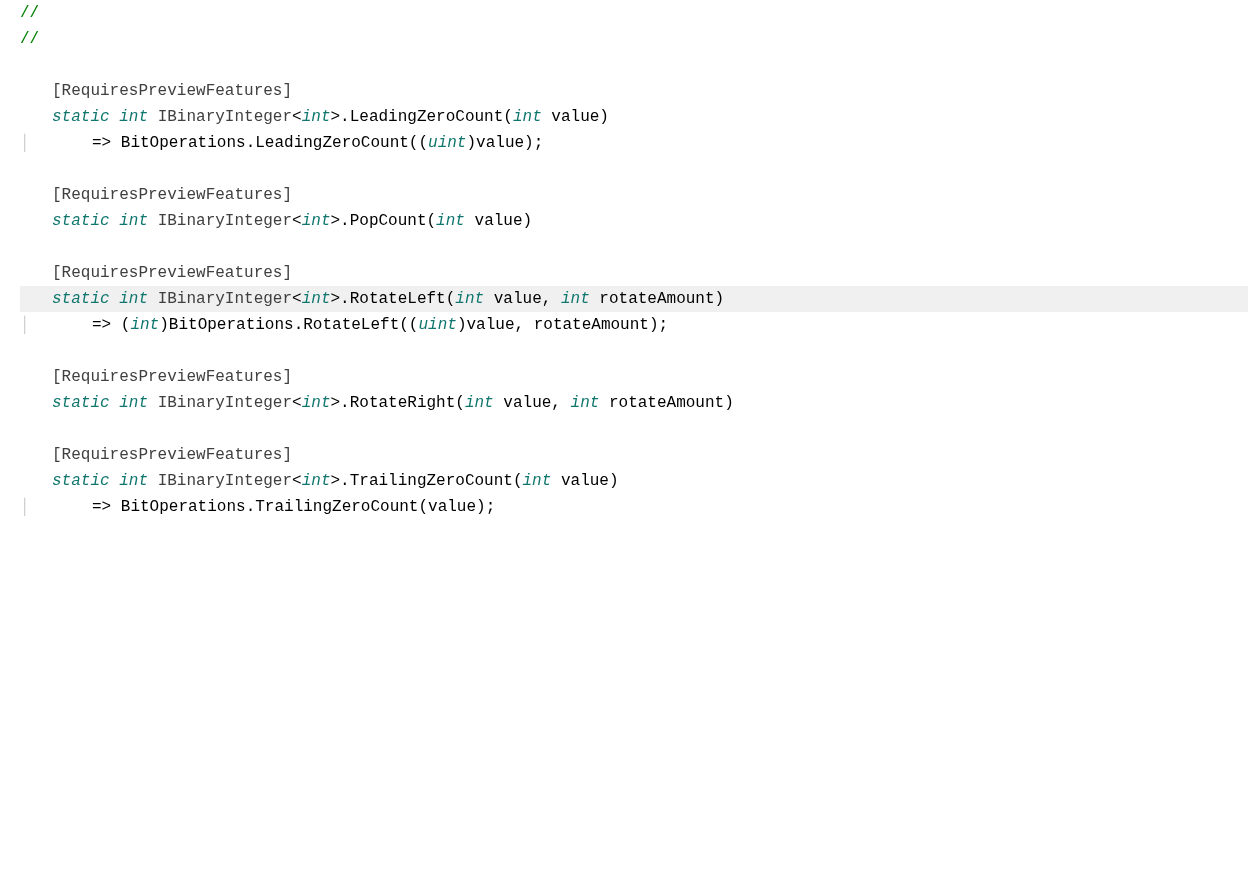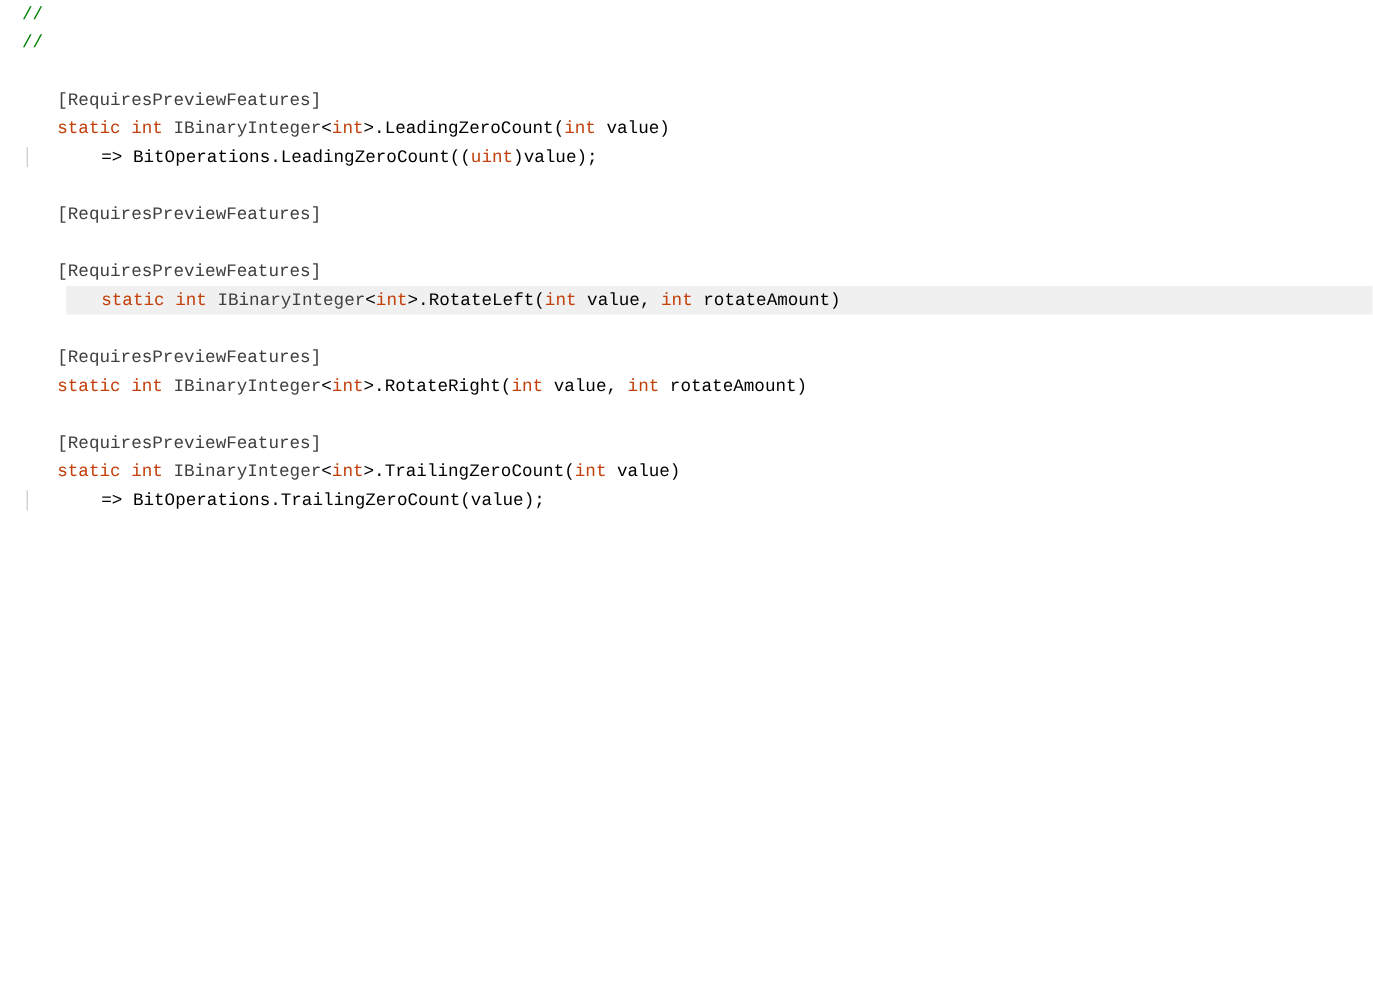--- a/index.html
+++ b/index.html
@@ -32,30 +32,29 @@
 
     .code-line {
       display: flex;
       align-items: flex-start;
       min-height: 26px;
       white-space: pre;
     }
 
     .code-line.highlighted {
       background: #f0f0f0;
-      margin-left: 40px;
     }
 
     .line-content {
       flex: 1;
       line-height: 26px;
     }
 
     .comment { color: #008000; }
-    .keyword { color: #c2410c; }
+    .keyword { color: #0f766e; font-style: italic; }
     .attribute { color: #404040; }
     .text-black { color: #000000; }
 
     .indent1 { display: inline-block; width: 32px; }
     .indent2 { display: inline-block; width: 64px; }
 
     .vertical-bar {
       display: inline-block;
       width: 4px;
       color: #cccccc;
@@ -94,34 +93,40 @@
     </div>
 
     <div class="code-line">
       <span class="line-content">&nbsp;</span>
     </div>
 
     <div class="code-line">
       <span class="line-content"><span class="indent1"></span><span class="attribute">[RequiresPreviewFeatures]</span></span>
     </div>
 
+    <div class="code-line">
+      <span class="line-content"><span class="indent1"></span><span class="keyword">static</span> <span class="keyword">int</span> <span class="attribute">IBinaryInteger</span><span class="text-black">&lt;</span><span class="keyword">int</span><span class="text-black">&gt;.PopCount(</span><span class="keyword">int</span><span class="text-black"> value)</span></span>
+    </div>
 
 
     <div class="code-line">
       <span class="line-content">&nbsp;</span>
     </div>
 
     <div class="code-line">
       <span class="line-content"><span class="indent1"></span><span class="attribute">[RequiresPreviewFeatures]</span></span>
     </div>
 
     <div class="code-line highlighted">
       <span class="line-content"><span class="indent1"></span><span class="keyword">static</span> <span class="keyword">int</span> <span class="attribute">IBinaryInteger</span><span class="text-black">&lt;</span><span class="keyword">int</span><span class="text-black">&gt;.RotateLeft(</span><span class="keyword">int</span><span class="text-black"> value, </span><span class="keyword">int</span><span class="text-black"> rotateAmount)</span></span>
     </div>
 
+    <div class="code-line">
+      <span class="line-content"><span class="vertical-bar">│</span><span class="indent2"></span><span class="text-black">=&gt; (</span><span class="keyword">int</span><span class="text-black">)BitOperations.RotateLeft((</span><span class="keyword">uint</span><span class="text-black">)value, rotateAmount);</span></span>
+    </div>
 
     <div class="code-line">
       <span class="line-content">&nbsp;</span>
     </div>
 
     <div class="code-line">
       <span class="line-content"><span class="indent1"></span><span class="attribute">[RequiresPreviewFeatures]</span></span>
     </div>
 
     <div class="code-line">

